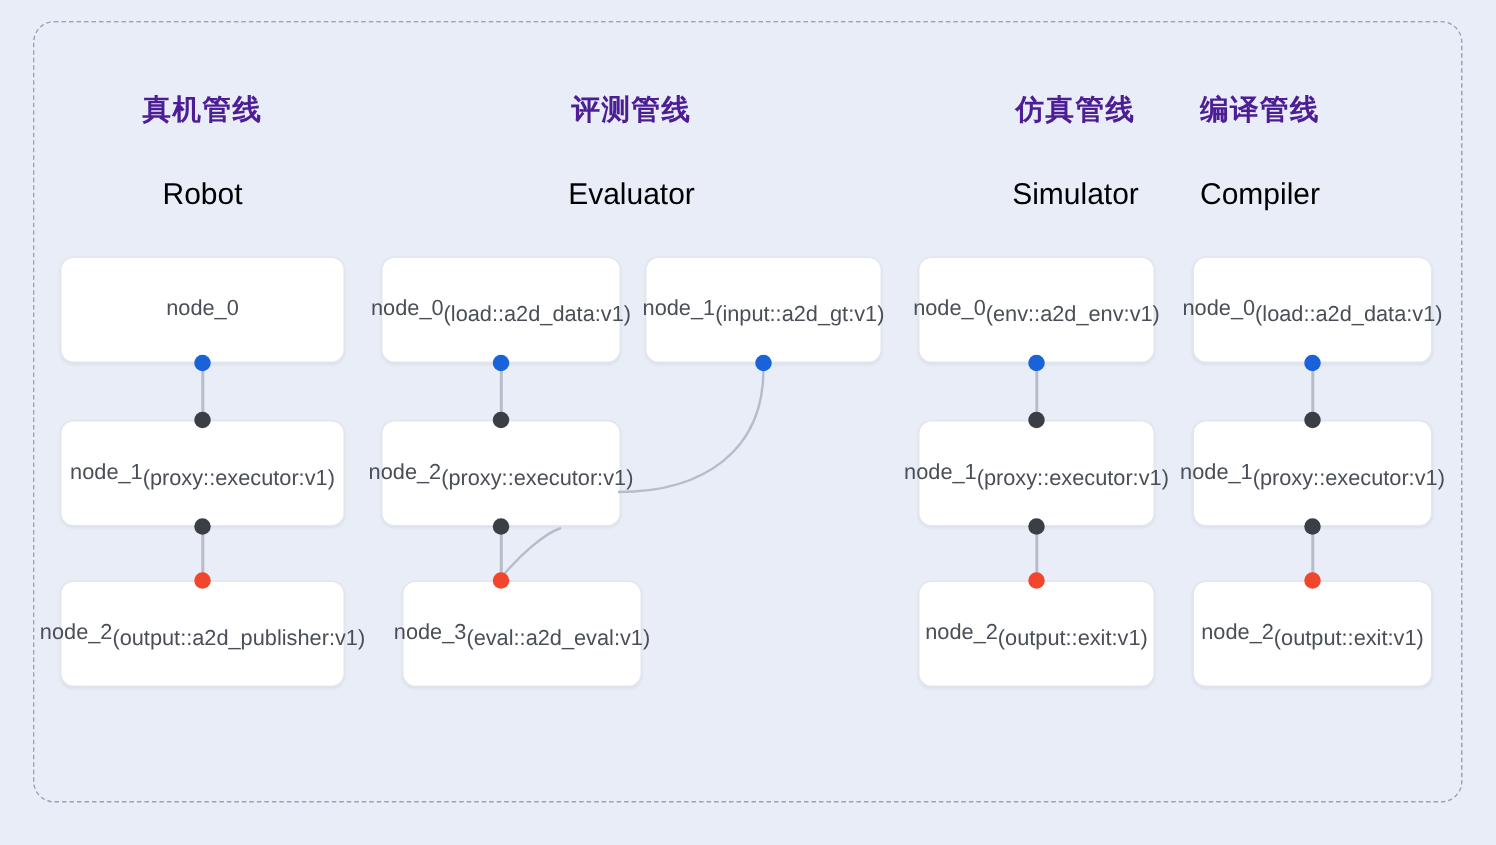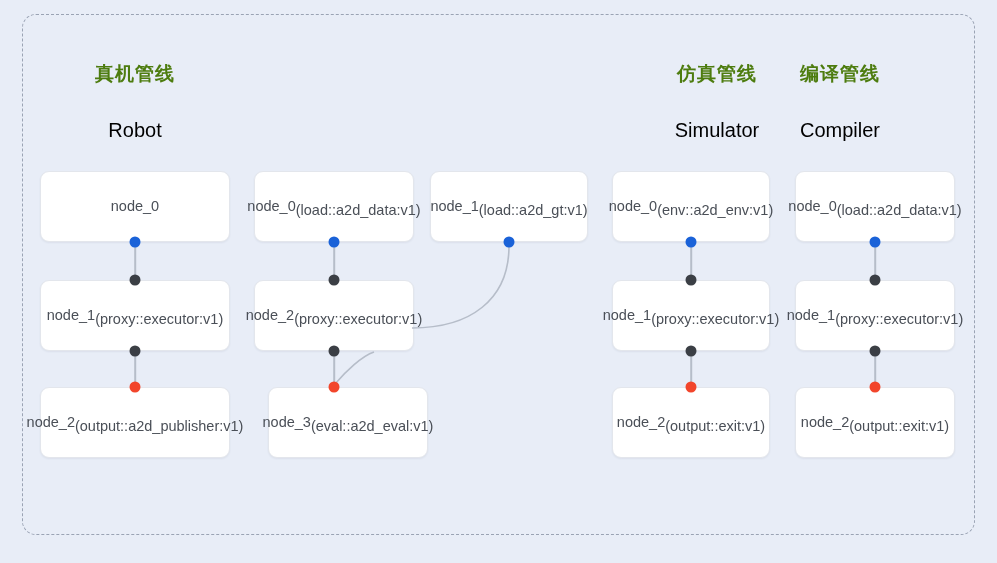--- a/index.html
+++ b/index.html
@@ -34,21 +34,21 @@
 
   
   .col-header {
     position: absolute;
     text-align: center;
     transform: translateX(-50%);
   }
   .col-title-cn {
     font-size: 19px;
     font-weight: bold;
-    color: #4d7c0f;
+    color: #4c1d95;
     letter-spacing: 1px;
     white-space: nowrap;
     line-height: 1;
   }
   .col-title-en {
     font-size: 20px;
     font-weight: normal;
     color: #000000;
     white-space: nowrap;
     line-height: 1;
@@ -127,20 +127,24 @@
 
   <svg class="edges" viewBox="0 0 997 563">
     <path d="M 509 246 C 509 300 470 328 412 328"></path>
     <path d="M 374 352 C 362 356 346 371 335 384"></path>
   </svg>
 
   <div class="col-header" style="left:135px; top:64px;">
     <div class="col-title-cn">真机管线</div>
     <div class="col-title-en">Robot</div>
   </div>
+  <div class="col-header" style="left:421px; top:64px;">
+    <div class="col-title-cn">评测管线</div>
+    <div class="col-title-en">Evaluator</div>
+  </div>
   <div class="col-header" style="left:691px; top:64px;margin-left:26px;">
     <div class="col-title-cn">仿真管线</div>
     <div class="col-title-en">Simulator</div>
   </div>
   <div class="col-header" style="left:840px; top:64px;">
     <div class="col-title-cn">编译管线</div>
     <div class="col-title-en">Compiler</div>
   </div>
 
   <div class="link" style="left:135px; top:242px; height:38px;"></div>
@@ -174,21 +178,21 @@
     <div class="node-name">node_2</div>
     <div class="node-type">(proxy::executor:v1)</div>
   </div>
   <div class="node" style="left:348px; top:387px; width:160px; height:71px;">
     <div class="node-name">node_3</div>
     <div class="node-type">(eval::a2d_eval:v1)</div>
   </div>
 
   <div class="node" style="left:509px; top:171px; width:158px; height:71px;">
     <div class="node-name">node_1</div>
-    <div class="node-type">(load::a2d_gt:v1)</div>
+    <div class="node-type">(input::a2d_gt:v1)</div>
   </div>
 
   <div class="port port-out" style="left:334px; top:242px;"></div>
   <div class="port port-mid" style="left:334px; top:280px;"></div>
   <div class="port port-mid" style="left:334px; top:351px;"></div>
   <div class="port port-in" style="left:334px; top:387px;"></div>
   <div class="port port-out" style="left:509px; top:242px;"></div>
 
   <div class="link" style="left:691px; top:242px; height:38px;"></div>
   <div class="link" style="left:691px; top:351px; height:37px;"></div>

